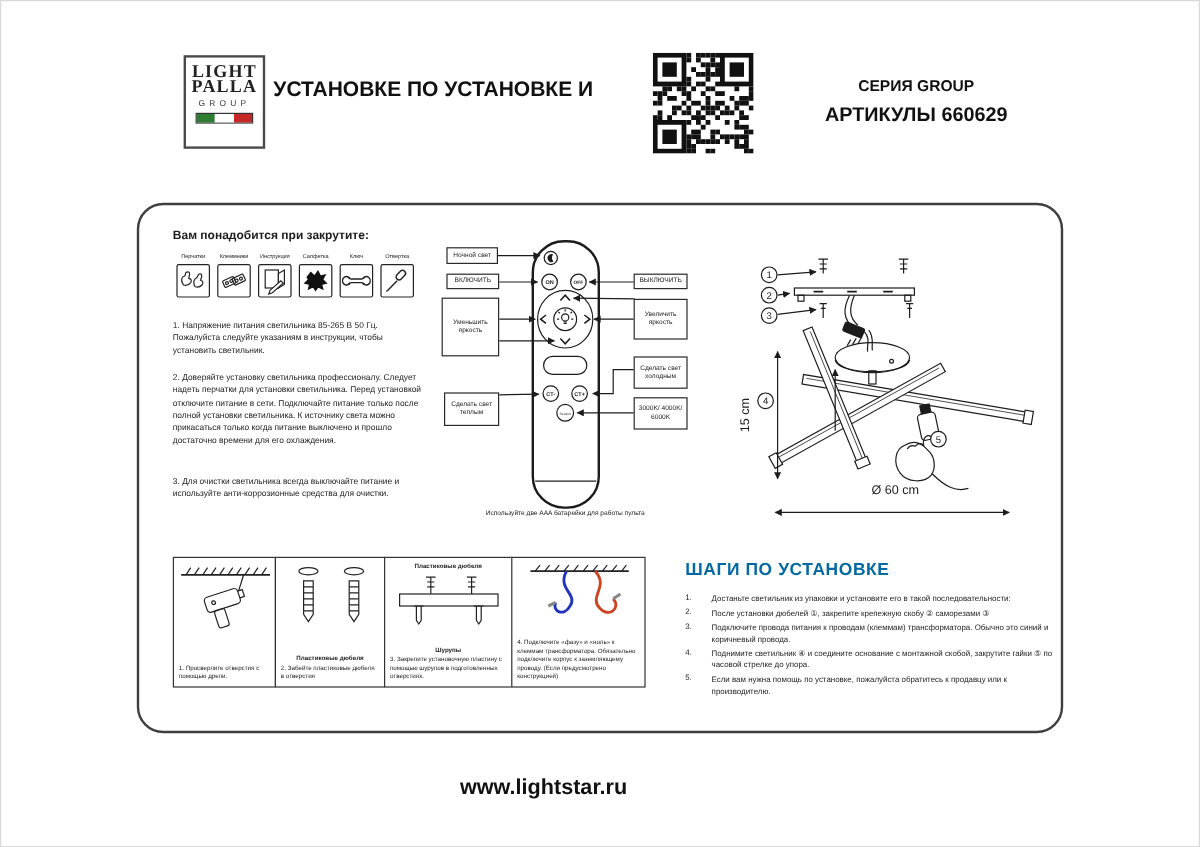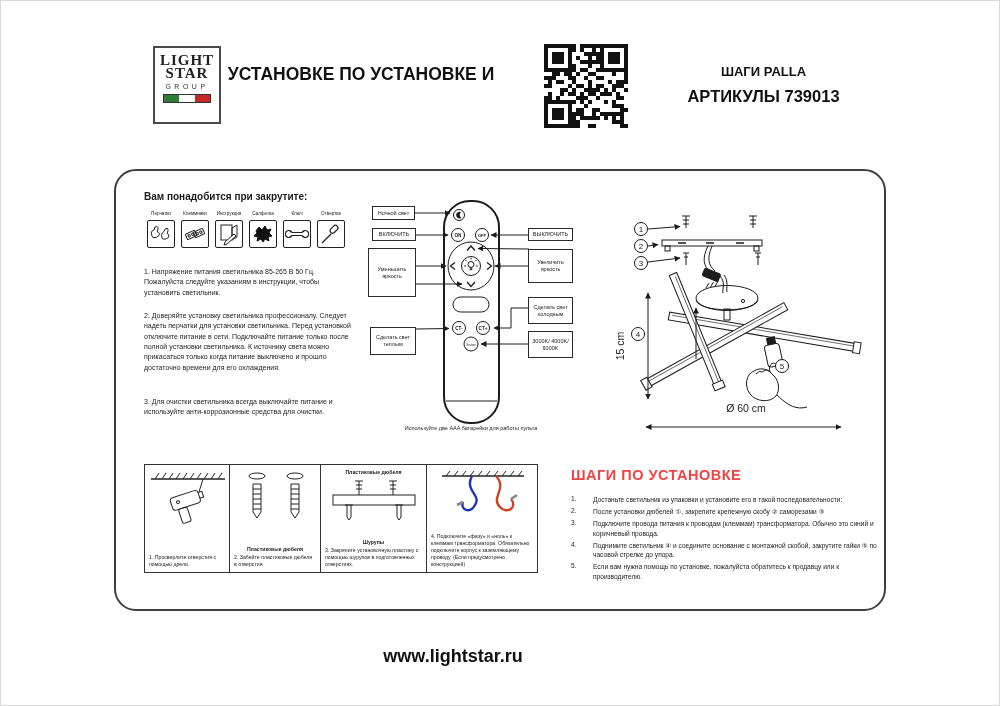--- a/index.html
+++ b/index.html
@@ -61,36 +61,36 @@
   .panel{top:463px;height:109px;border:1px solid #333;box-sizing:border-box;background:#fff;
          display:flex;flex-direction:column;}
   .panel-art{flex:1;display:flex;align-items:flex-start;justify-content:center;padding-top:4px;}
   .panel-label{font-size:5.2px;font-weight:bold;text-align:center;}
   .panel-caption{font-size:5.2px;line-height:1.35;padding:2px 4px 4px;}
   .pn1{left:143px;width:86px;} .pn2{left:228px;width:92px;}
   .pn3{left:319px;width:107px;} .pn4{left:425px;width:112px;}
 
   
   .steps-heading{left:570px;top:466px;width:300px;font-weight:bold;font-size:14.5px;
-                 letter-spacing:.5px;color:#ef4444;}
+                 letter-spacing:.5px;color:#0369a1;}
   .steps-list{left:570px;top:494px;width:306px;}
   .step-row{display:flex;margin-bottom:2.5px;}
   .step-num{width:22px;font-size:6.6px;flex:none;}
   .step-text{font-size:6.6px;line-height:1.45;}
 
   .footer{left:0;top:645px;width:904px;text-align:center;font-weight:bold;font-size:18px;color:#111;}
 </style>
 </head>
 <body>
 
 <div class="page">
 
   <div class="abs logo-box">
     <div class="logo-word">LIGHT</div>
-    <div class="logo-word">STAR</div>
+    <div class="logo-word">PALLA</div>
     <div class="logo-group">GROUP</div>
     <div class="logo-flag">
       <div style="background:#2e7d32"></div>
         <div style="background:#ffffff"></div>
         <div style="background:#c62828"></div>
     </div>
   </div>
 
   <div class="abs doc-title">
     <div>УСТАНОВКЕ ПО УСТАНОВКЕ И</div>
@@ -241,22 +241,22 @@
         <rect x="2" y="2" width="24" height="24" fill="none" stroke="#111" stroke-width="4"></rect>
         <rect x="8" y="8" width="12" height="12"></rect>
         <rect x="58" y="2" width="24" height="24" fill="none" stroke="#111" stroke-width="4"></rect>
         <rect x="64" y="8" width="12" height="12"></rect>
         <rect x="2" y="58" width="24" height="24" fill="none" stroke="#111" stroke-width="4"></rect>
         <rect x="8" y="64" width="12" height="12"></rect>
       </svg>
   </div>
 
   <div class="abs series-block">
-    <div class="series-line">ШАГИ PALLA</div>
-    <div class="articles-line">АРТИКУЛЫ 739013</div>
+    <div class="series-line">СЕРИЯ GROUP</div>
+    <div class="articles-line">АРТИКУЛЫ 660629</div>
   </div>
 
   <div class="abs main-frame"></div>
 
   <div class="abs tools-heading">Вам понадобится при закрутите:</div>
   <div class="abs tools-row">
     <div class="tool">
       <div class="tool-label">Перчатки</div>
       <div class="tool-box">
         <svg width="24" height="24" viewBox="0 0 24 24" fill="none" stroke="#222" stroke-width="1">

